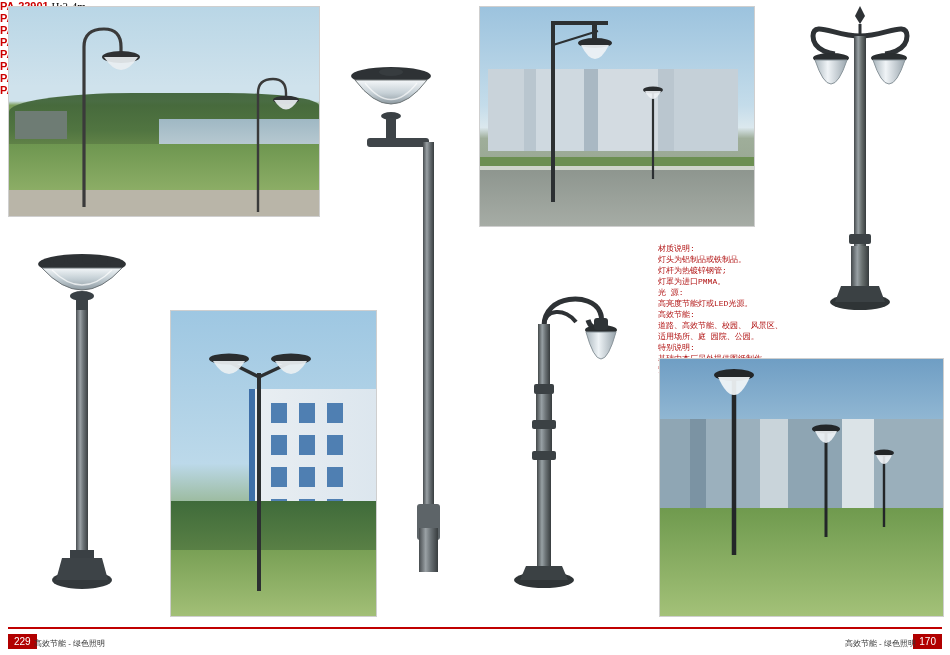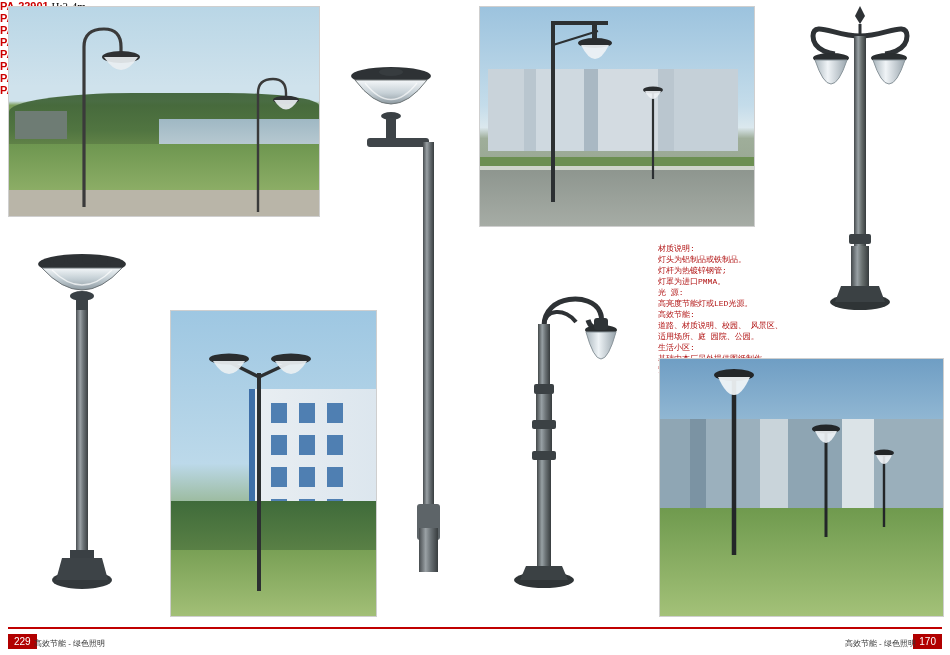--- a/index.html
+++ b/index.html
@@ -336,23 +336,23 @@
   </div>
 
   <div id="spec">
     <div class="ln">材质说明:</div>
     <div class="ln">灯头为铝制品或铁制品。</div>
     <div class="ln">灯杆为热镀锌钢管;</div>
     <div class="ln">灯罩为进口PMMA。</div>
     <div class="ln">光   源:</div>
     <div class="ln">高亮度节能灯或LED光源。</div>
     <div class="ln">高效节能:</div>
-    <div class="ln">道路、材质说明、校园、 风景区、</div>
+    <div class="ln">道路、高效节能、校园、 风景区、</div>
     <div class="ln">适用场所、庭 园院、公园。</div>
-    <div class="ln">生活小区:</div>
+    <div class="ln">特别说明:</div>
     <div class="ln">基础由本厂另外提供图纸制作。</div>
     <div class="ln">安装时必须保证灯杆安全接地。</div>
   </div>
 
   <div class="item" style="left:775px; top:2px; width:170px; height:330px;">
     <svg width="170" height="330" viewBox="0 0 170 330">
       <defs>
         <linearGradient id="g-pole3" x1="0" y1="0" x2="1" y2="0">
           <stop offset="0" stop-color="#43484b"></stop>
           <stop offset="0.35" stop-color="#98a0a4"></stop>

